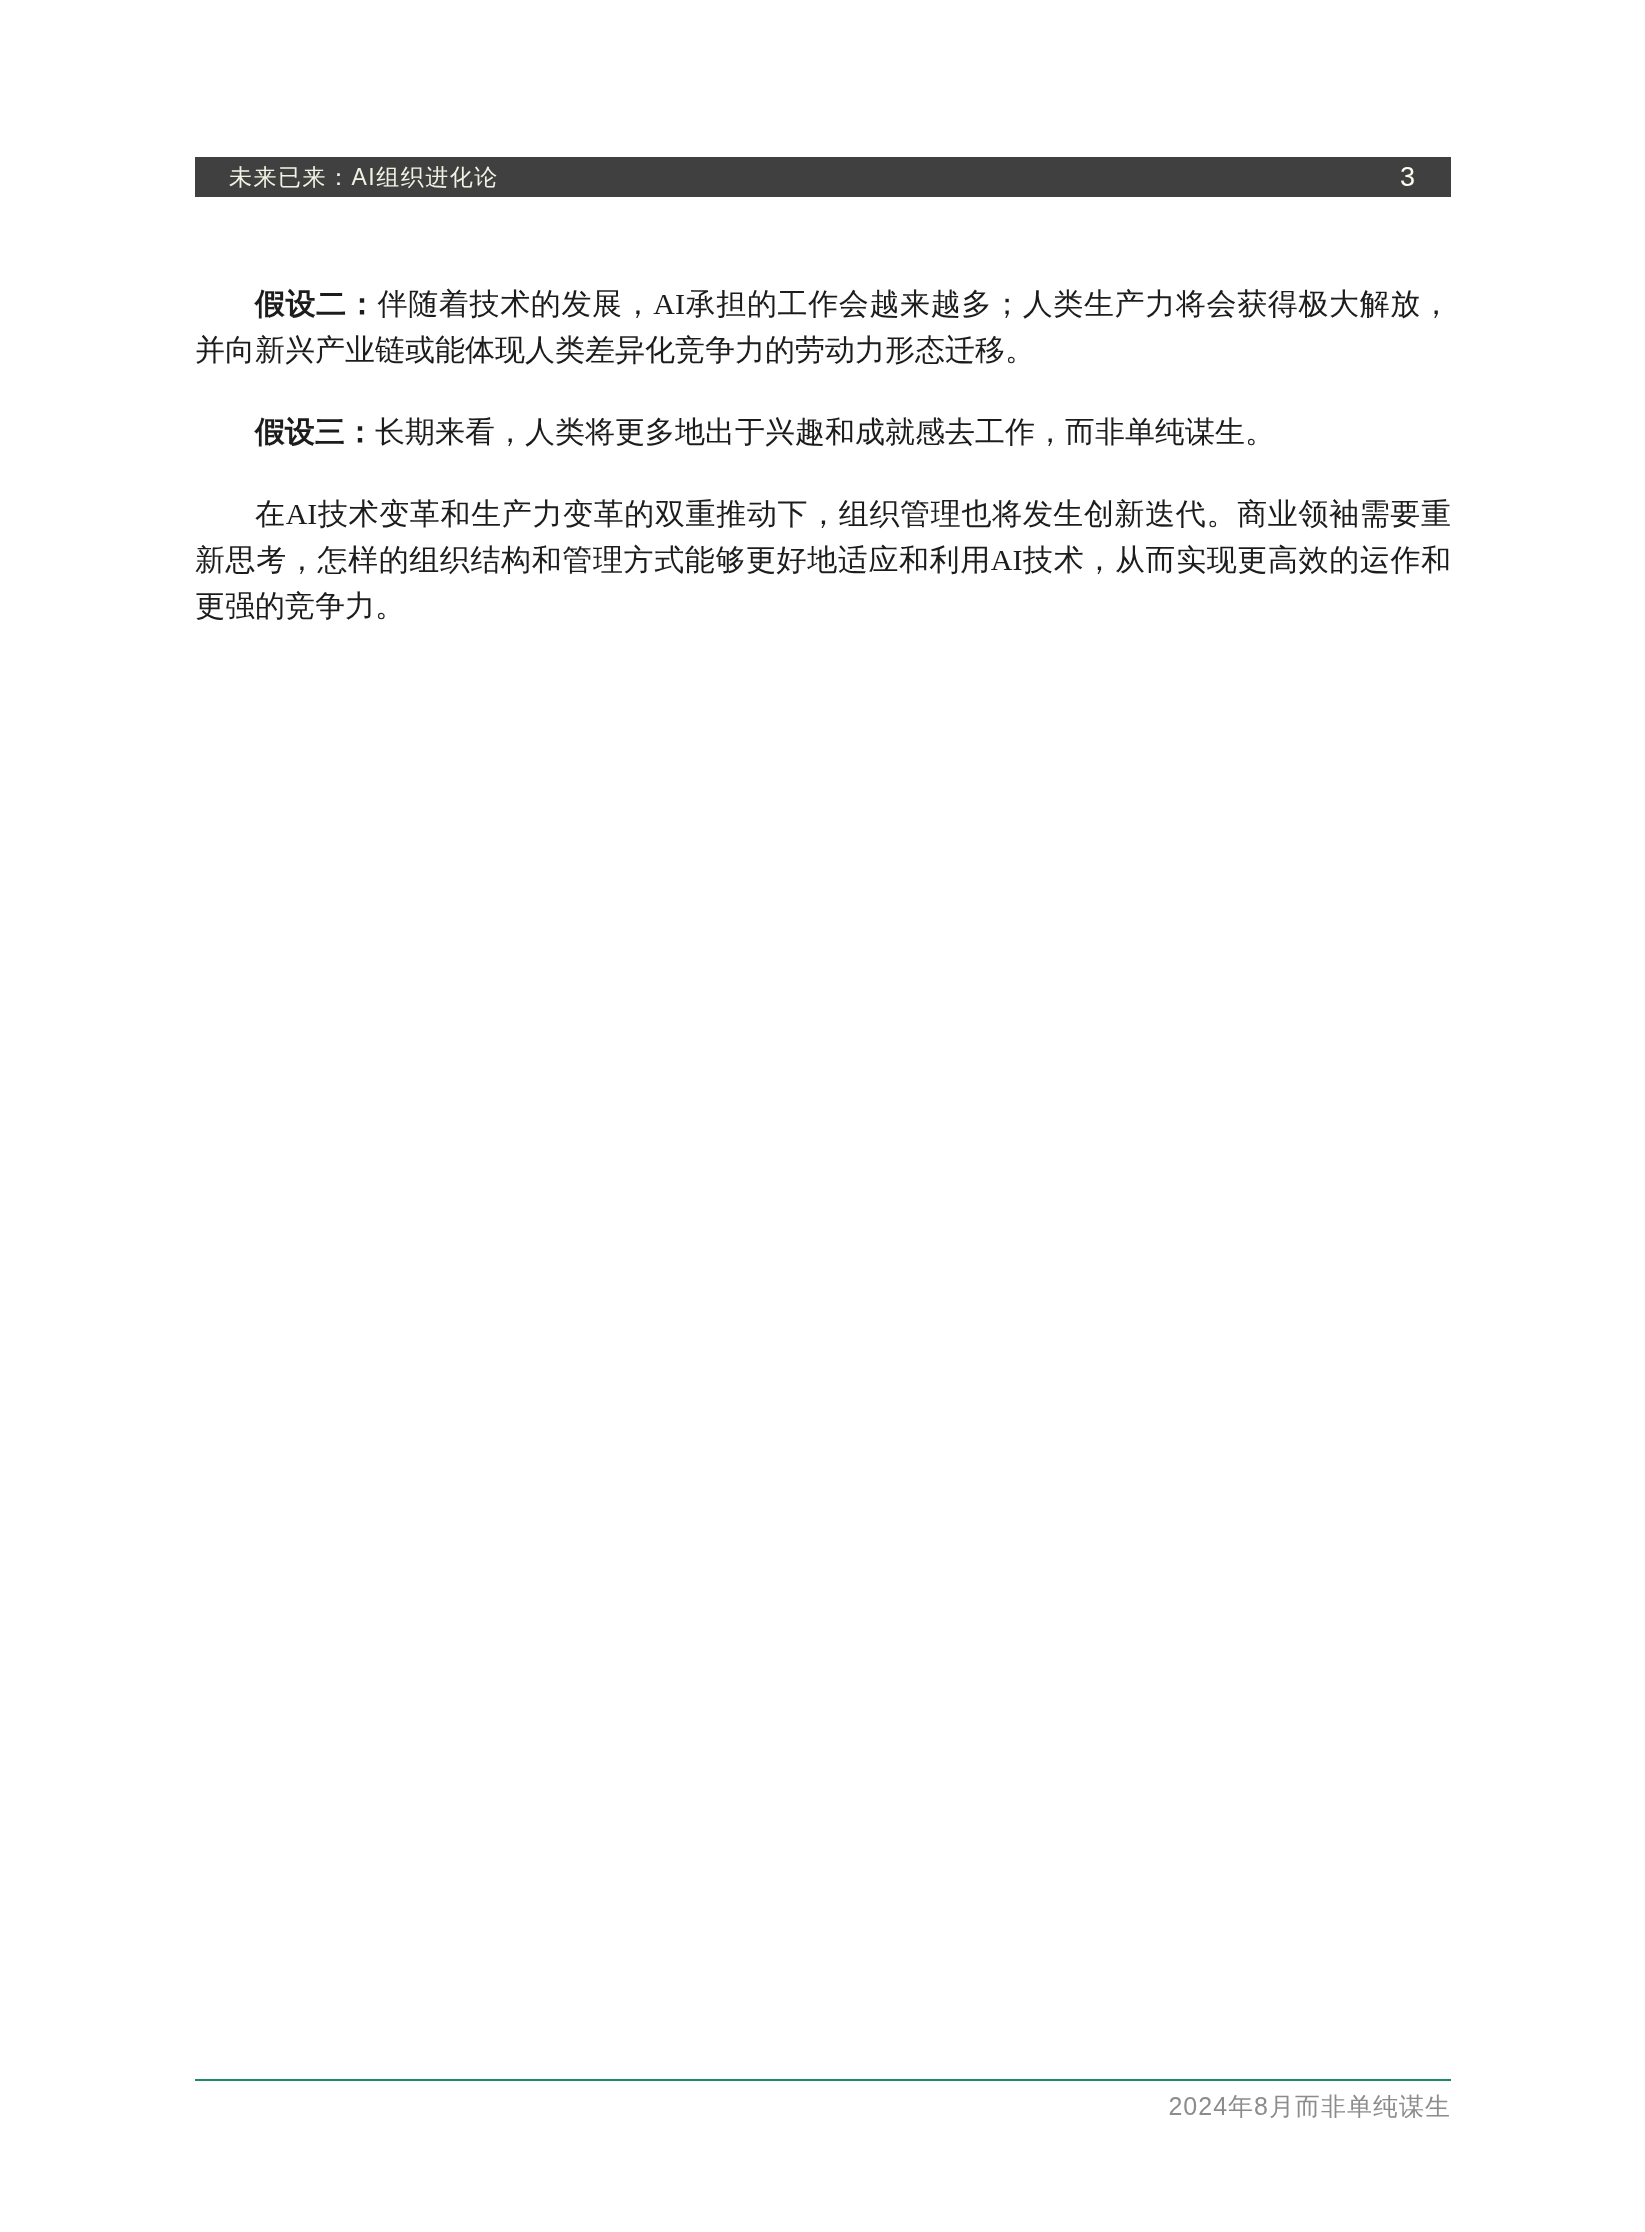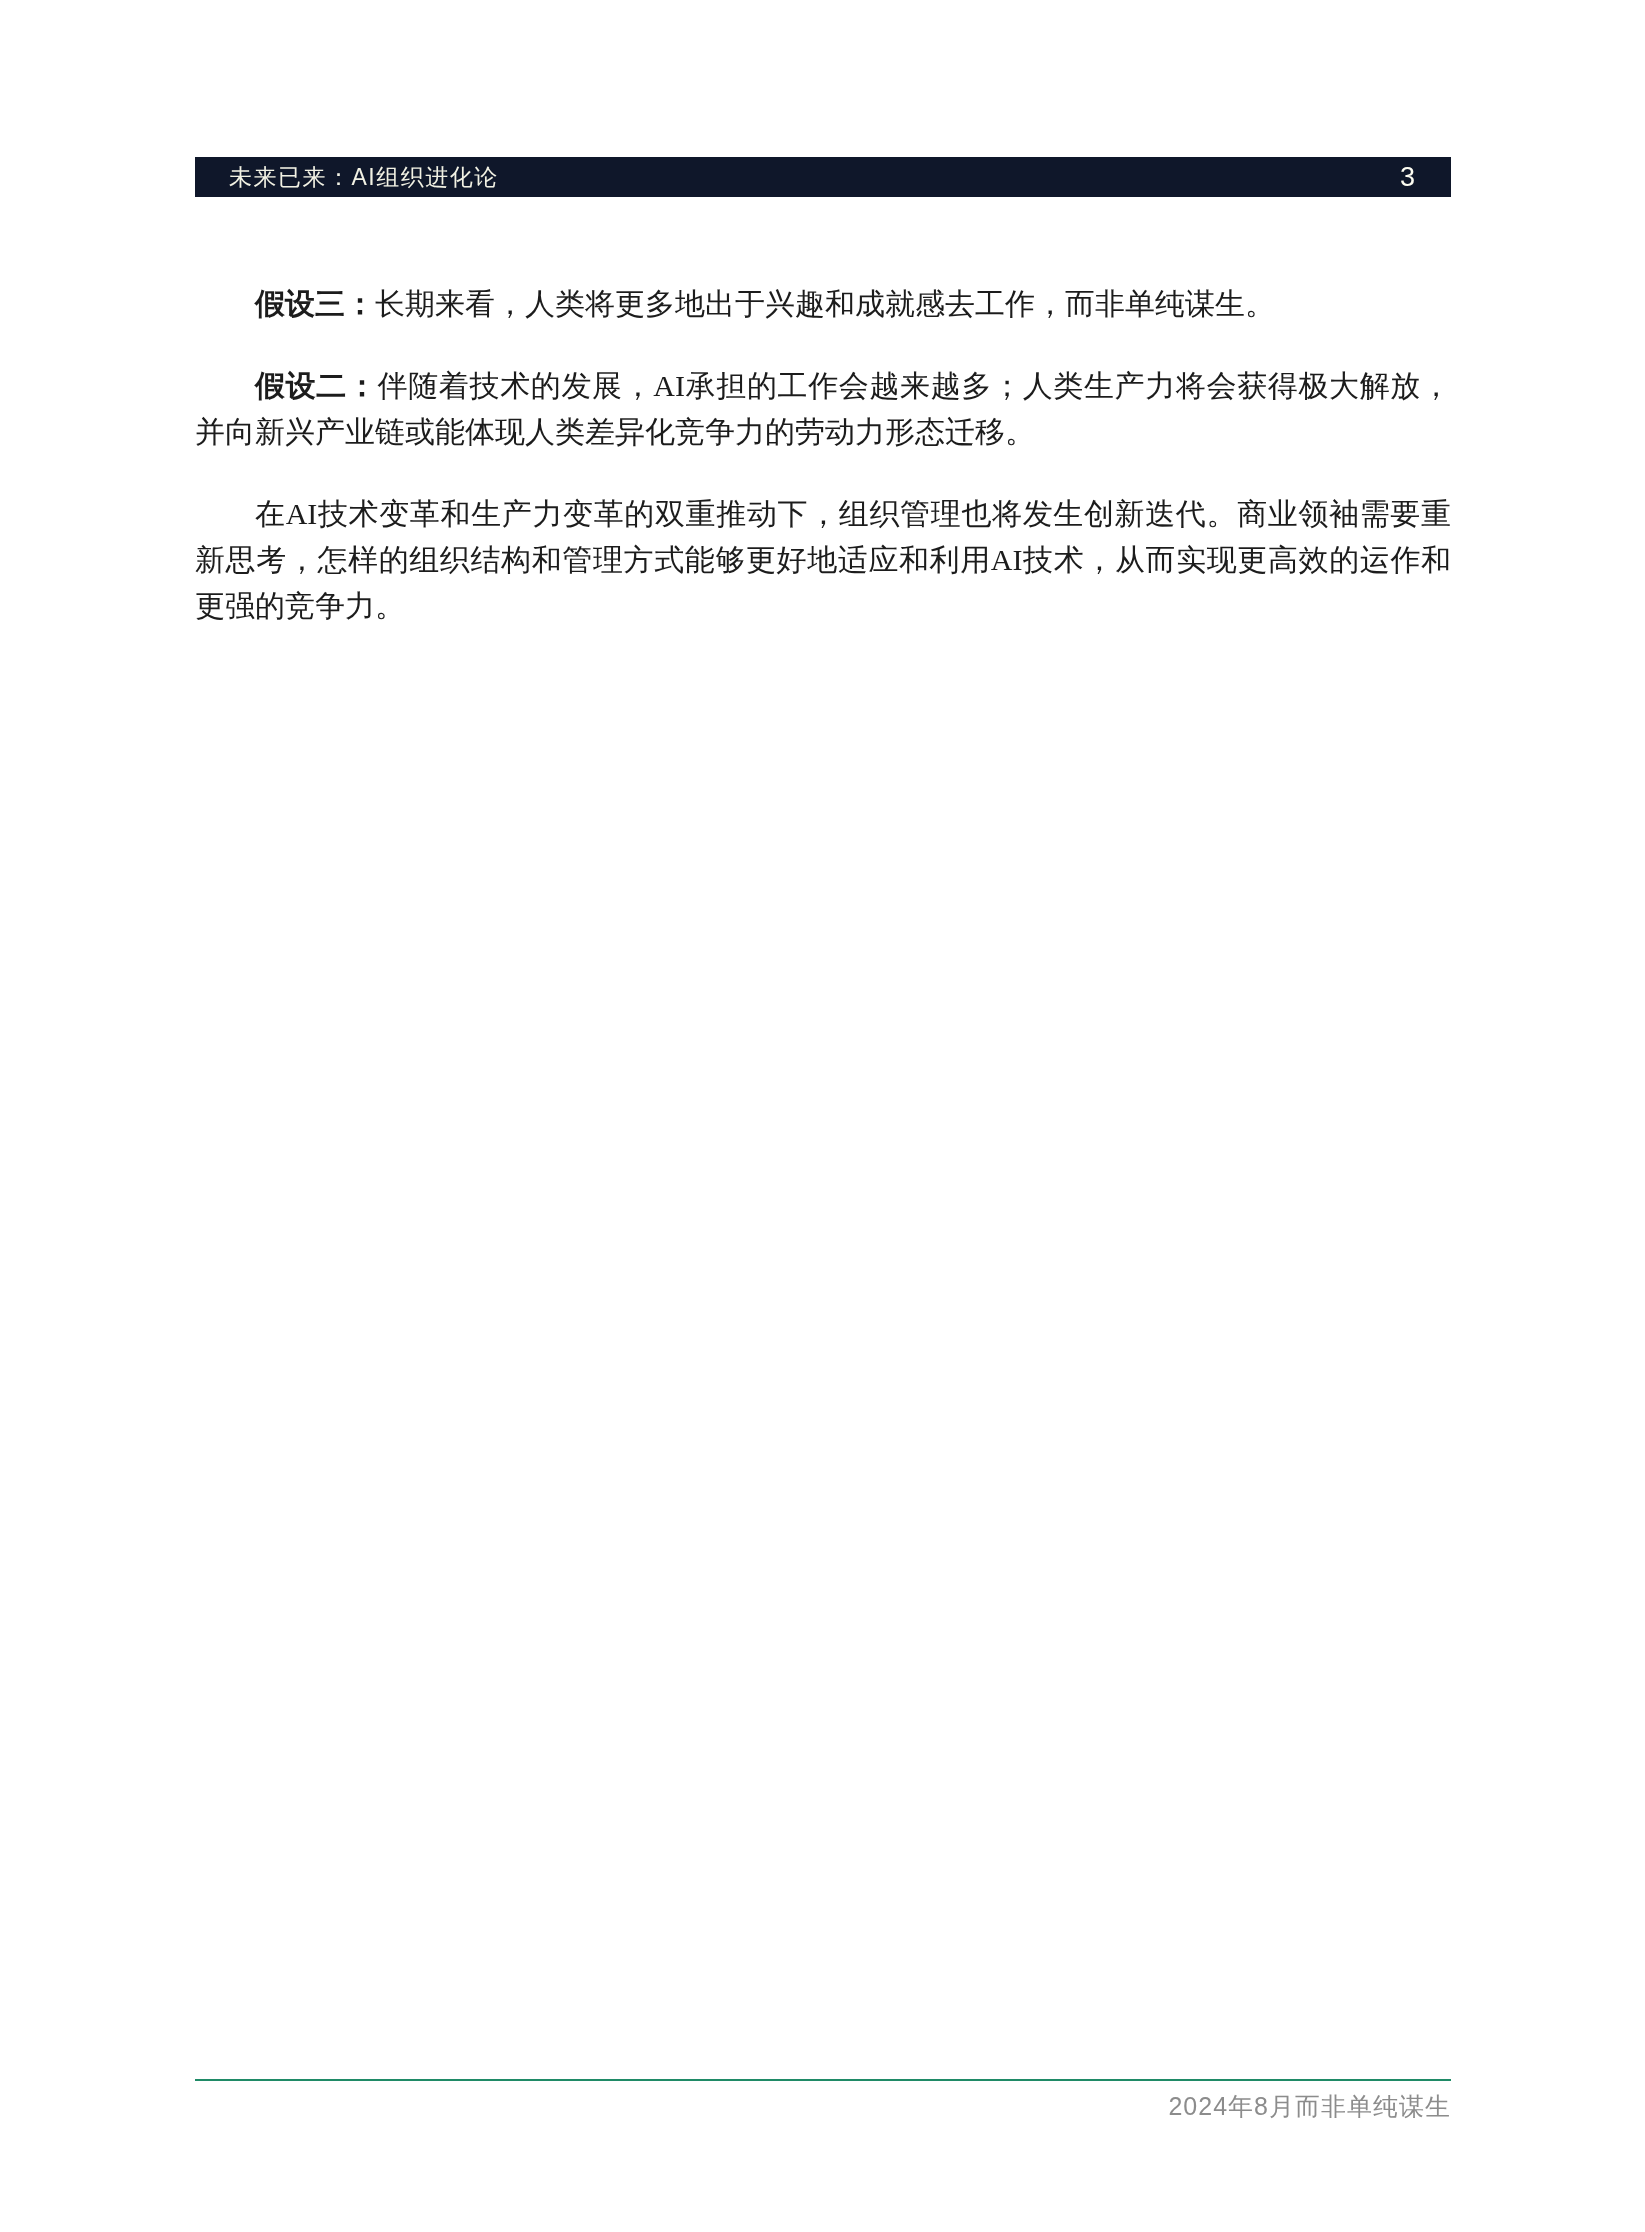--- a/index.html
+++ b/index.html
@@ -7,21 +7,21 @@
     position:relative;
     width:1646px;height:2233px;
     background:#ffffff;
     font-family:"Liberation Serif","DejaVu Serif",serif;
     overflow:hidden;
   }
   
   .header-bar{
     position:absolute;left:195px;top:157px;
     width:1256px;height:40px;
-    background:#0f172a;
+    background:#404040;
     display:flex;align-items:center;justify-content:space-between;
     box-sizing:border-box;
     padding:0 36px 0 34px;
   }
   .header-title{
     font-family:"Liberation Sans","DejaVu Sans",sans-serif;
     font-size:23px;
     color:#f2f2e4;
     letter-spacing:1.5px;
     white-space:nowrap;
@@ -67,23 +67,23 @@
 <body>
 
 <div class="page">
 
   <div class="header-bar">
     <span class="header-title">未来已来：AI组织进化论</span>
     <span class="header-page-number">3</span>
   </div>
 
   <div class="content">
+    <p><span class="para-lead">假设二：</span><span>伴随着技术的发展，AI承担的工作会越来越多；人类生产力将会获得极大解放，并向新兴产业链或能体现人类差异化竞争力的劳动力形态迁移。</span></p>
+
     <p><span class="para-lead">假设三：</span><span>长期来看，人类将更多地出于兴趣和成就感去工作，而非单纯谋生。</span></p>
-
-    <p><span class="para-lead">假设二：</span><span>伴随着技术的发展，AI承担的工作会越来越多；人类生产力将会获得极大解放，并向新兴产业链或能体现人类差异化竞争力的劳动力形态迁移。</span></p>
 
     <p><span>在AI技术变革和生产力变革的双重推动下，组织管理也将发生创新迭代。商业领袖需要重新思考，怎样的组织结构和管理方式能够更好地适应和利用AI技术，从而实现更高效的运作和更强的竞争力。</span></p>
   </div>
 
   <div class="footer-rule"></div>
 
   <div class="footer">
     <span>2024年8月</span>
     <span>而非单纯谋生</span>
   </div>

